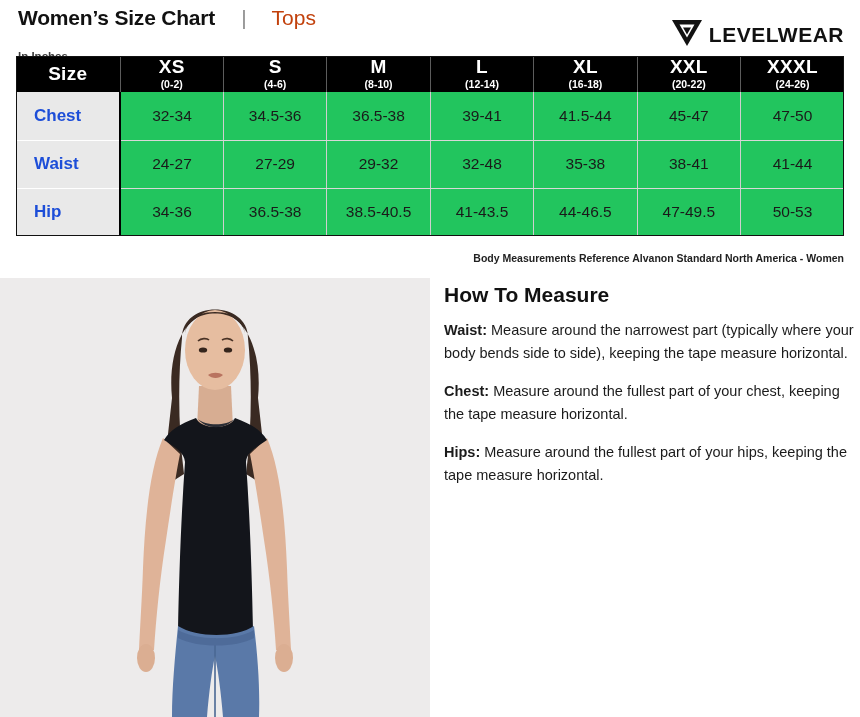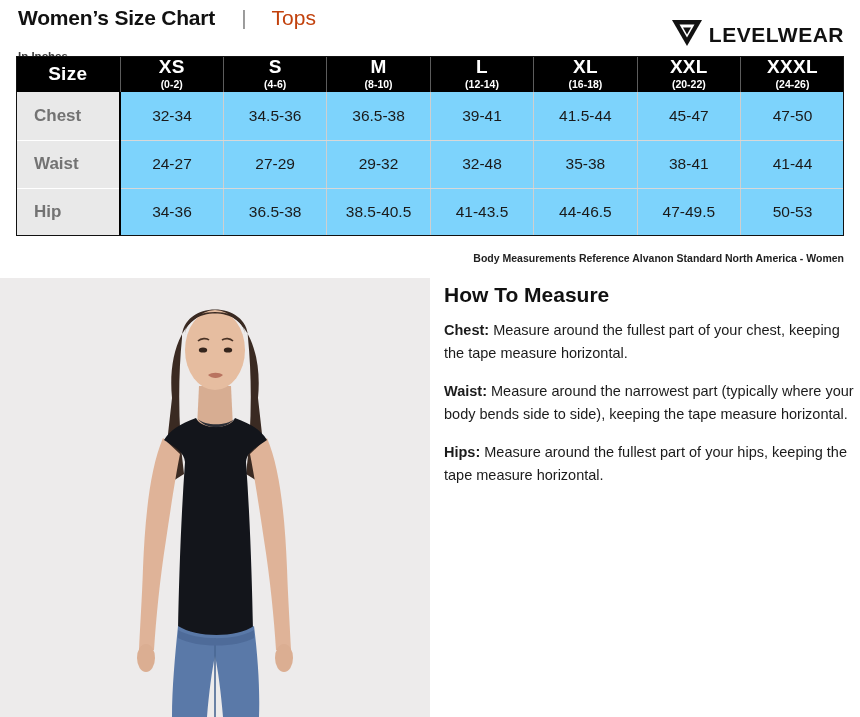--- a/index.html
+++ b/index.html
@@ -107,32 +107,32 @@
     line-height: 1.2;
     margin-top: 2px;
   }
   .hdr-size {
     font-size: 19px;
     font-weight: bold;
     letter-spacing: 0.3px;
   }
   table.size-chart tbody th {
     background: #e9e9e9;
-    color: #737373;
+    color: #1d4ed8;
     font-size: 17px;
     font-weight: bold;
     text-align: left;
     padding-left: 18px;
     height: 48px;
     border-bottom: 1px solid #ffffff;
     border-right: 2px solid #000000;
   }
   table.size-chart tbody tr:last-child th { border-bottom: none; }
   table.size-chart tbody td {
-    background: #7dd3fc;
+    background: #22c55e;
     color: #1a1a1a;
     font-size: 15.5px;
     text-align: center;
     height: 48px;
     border-right: 1px solid #cfcfcf;
     border-bottom: 1px solid #d8d8d8;
   }
   table.size-chart tbody td:last-child { border-right: none; }
   table.size-chart tbody tr:last-child td { border-bottom: none; }
   .table-outline {
@@ -312,18 +312,18 @@
       <path d="M178 352 C197 363, 236 363, 254 352 L254 360 C236 370, 197 370, 178 360 Z" fill="#4e6b99"></path>
 
       <ellipse cx="146" cy="380" rx="9" ry="14" fill="#dbae92"></ellipse>
       <ellipse cx="284" cy="380" rx="9" ry="14" fill="#dbae92"></ellipse>
     </svg>
 
   </div>
 
   <div class="howto">
     <h2>How To Measure</h2>
+    <p><b>Waist:</b><span> Measure around the narrowest part (typically where your body bends side to side), keeping the tape measure horizontal.</span></p>
     <p><b>Chest:</b><span> Measure around the fullest part of your chest, keeping the tape measure horizontal.</span></p>
-    <p><b>Waist:</b><span> Measure around the narrowest part (typically where your body bends side to side), keeping the tape measure horizontal.</span></p>
     <p><b>Hips:</b><span> Measure around the fullest part of your hips, keeping the tape measure horizontal.</span></p>
   </div>
 
 </div>
 
 </body></html>

